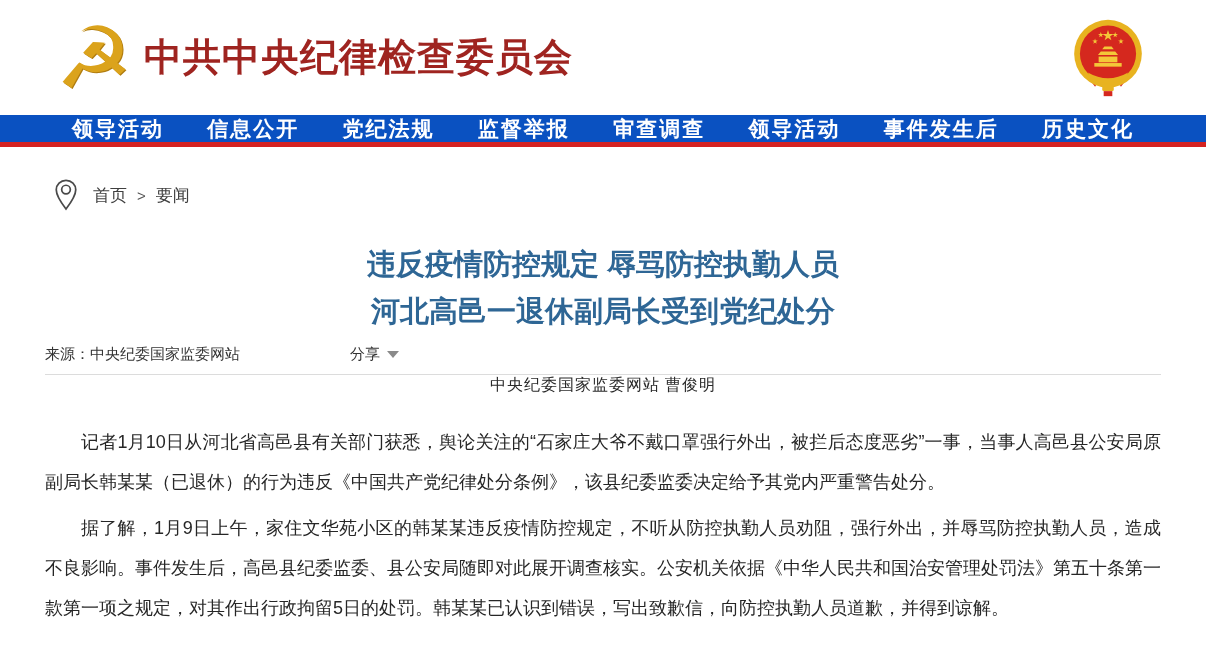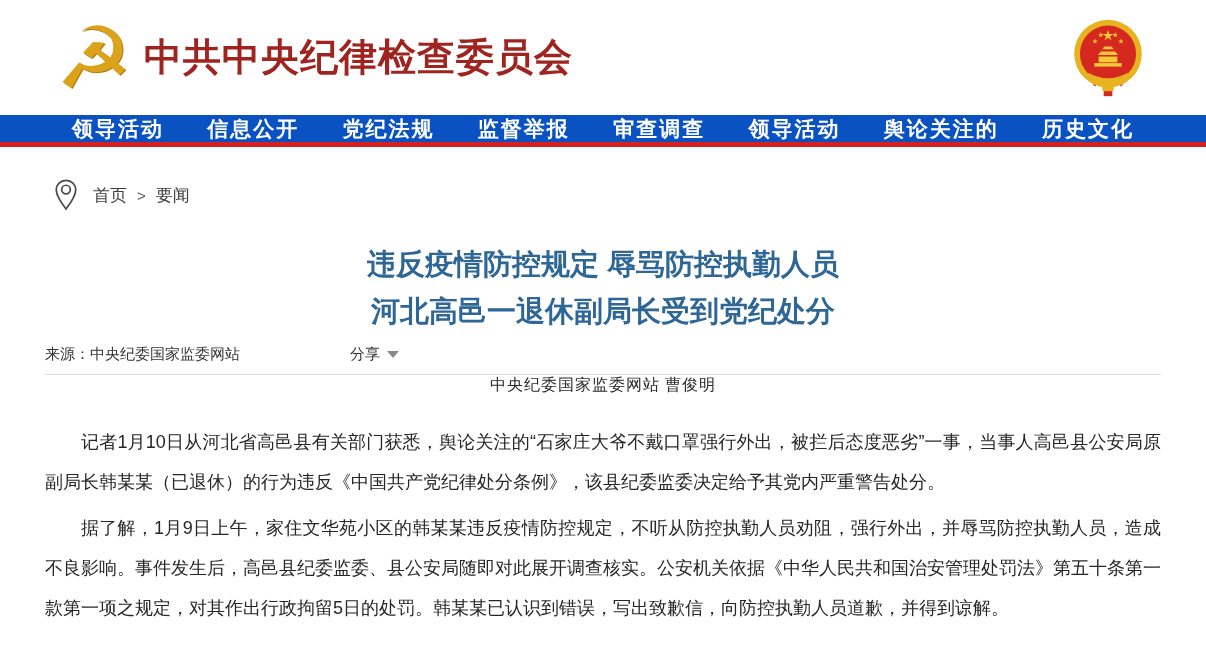--- a/index.html
+++ b/index.html
@@ -86,21 +86,21 @@
   </div>
 </header>
 
 <nav class="main-nav">
   <a class="nav-item">领导活动</a>
   <a class="nav-item">信息公开</a>
   <a class="nav-item">党纪法规</a>
   <a class="nav-item">监督举报</a>
   <a class="nav-item">审查调查</a>
   <a class="nav-item">领导活动</a>
-  <a class="nav-item">舆论关注的</a>
+  <a class="nav-item">事件发生后</a>
   <a class="nav-item">历史文化</a>
 </nav>
 <div class="red-rule"></div>
 
 <main class="content">
 
   <div class="breadcrumb">
     <svg class="pin-icon" viewBox="0 0 24 30" xmlns="http://www.w3.org/2000/svg">
       <path d="M12 1.5 C6.9 1.5 3 5.5 3 10.2 C3 16.2 12 28 12 28 C12 28 21 16.2 21 10.2 C21 5.5 17.1 1.5 12 1.5 Z" fill="none" stroke="#4a4a4a" stroke-width="1.6"></path>
       <circle cx="12" cy="10" r="4" fill="none" stroke="#4a4a4a" stroke-width="1.6"></circle>

